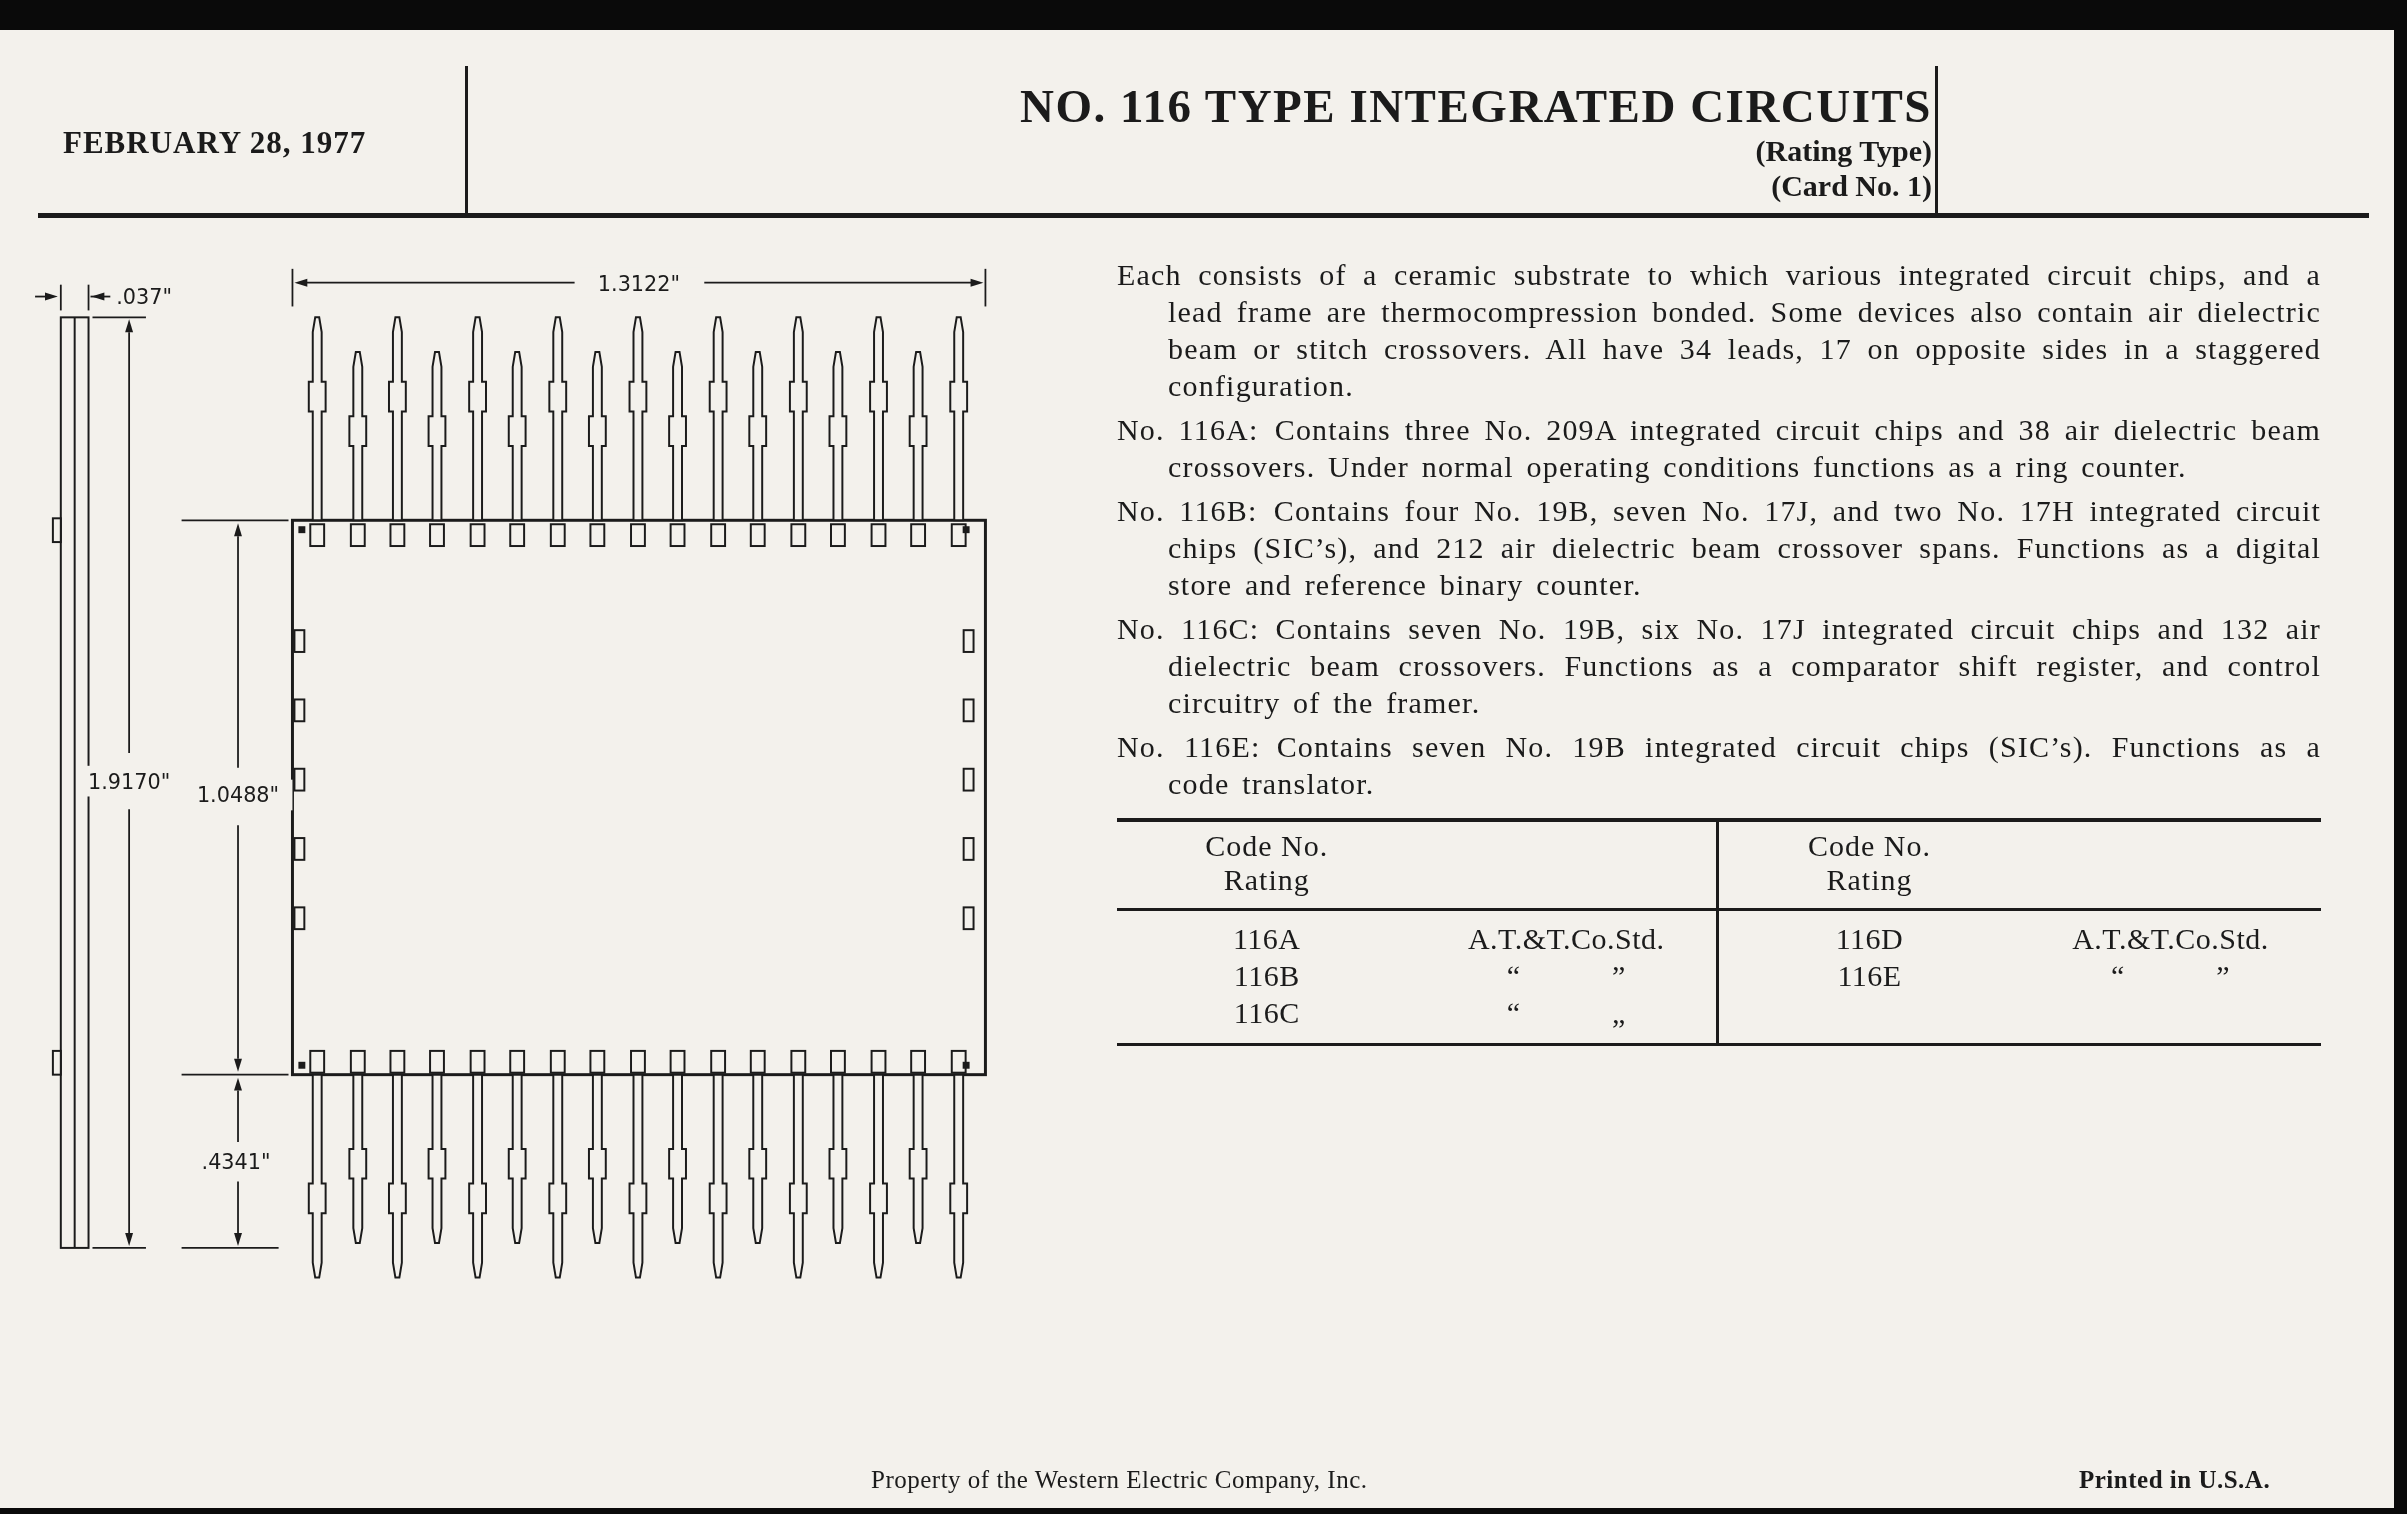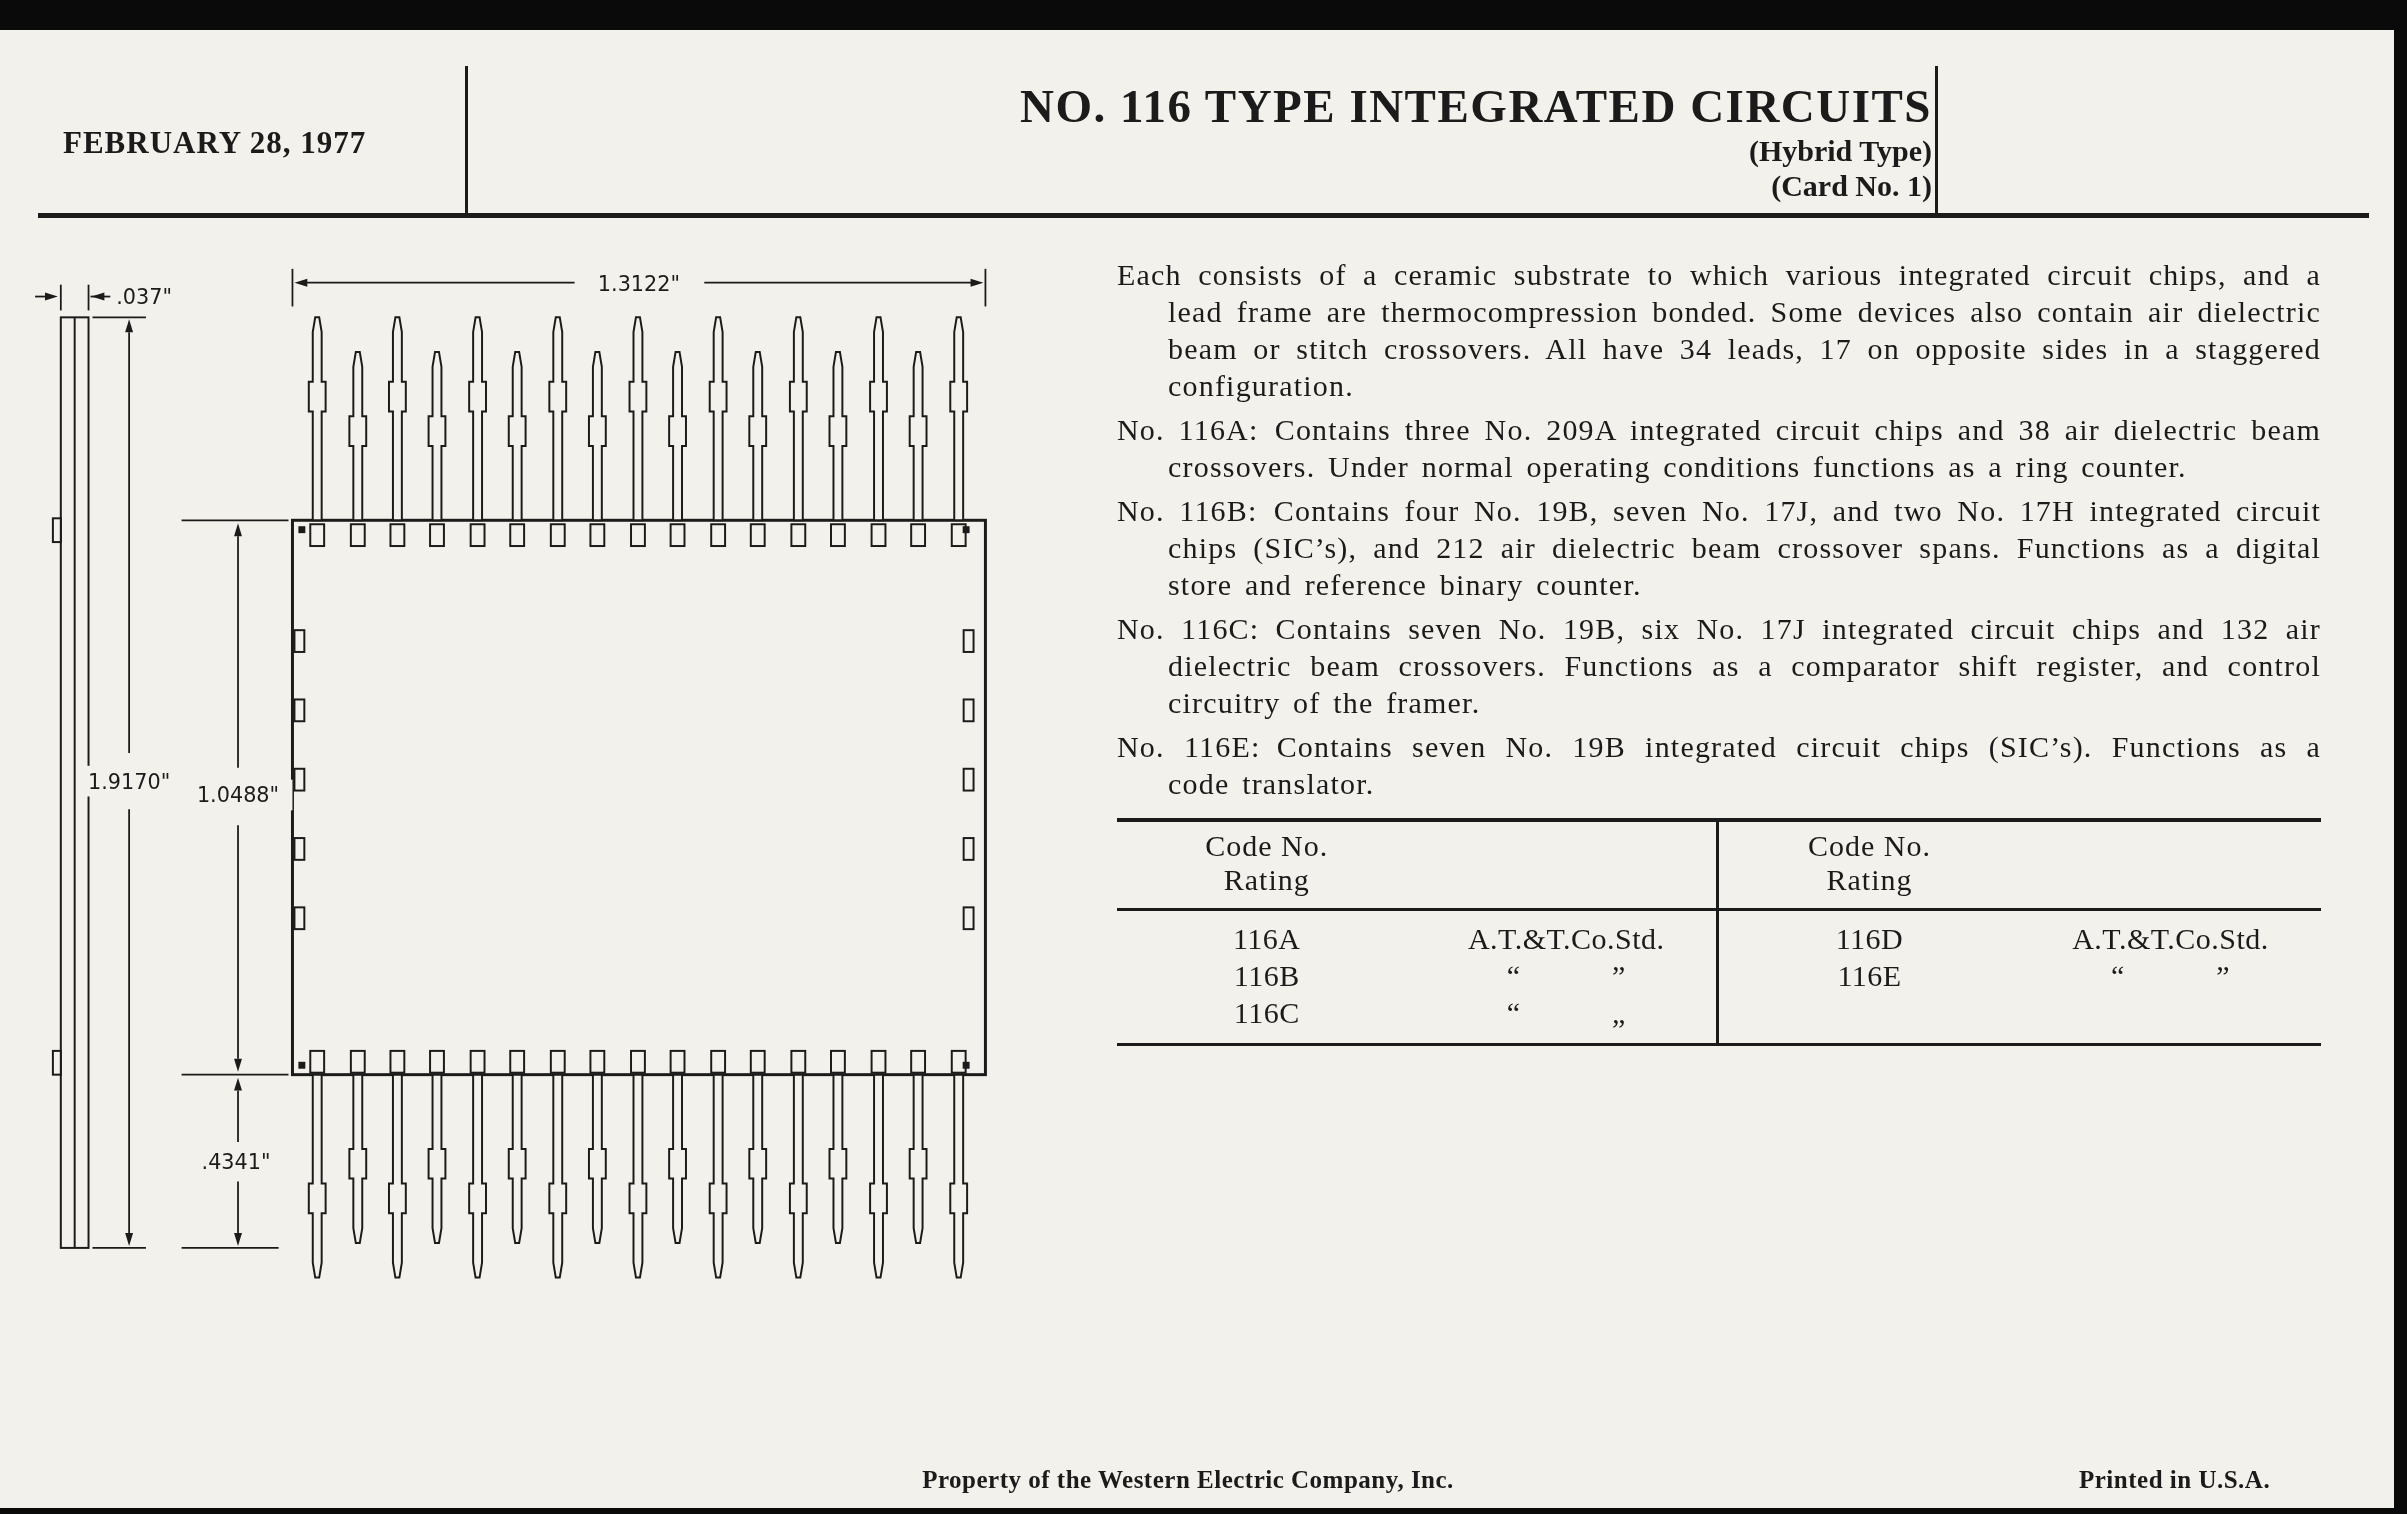--- a/index.html
+++ b/index.html
@@ -60,42 +60,42 @@
   .rt-head span {
     width:50%; text-align:center; font-size:30px; letter-spacing:1px;
   }
   .rt-body { padding:9px 0 12px 0; }
   .rt-row { display:flex;align-items:flex-end; }
   .rt-row span {
     width:50%; text-align:center; font-size:30px; line-height:37px; letter-spacing:0.5px;
   }
   
   .foot-prop {
-    position:absolute; left:871px; top:1436px; width:634px; text-align:center;
-    font-size:25px; font-weight:bold; letter-spacing:0.5px;
+    position:absolute; left:871px; top:1436px; width:634px; 
+    font-size:25px; font-weight:normal; letter-spacing:0.5px;
   }
   .foot-print {
     position:absolute; left:2079px; top:1436px; width:257px;
     font-size:25px; font-weight:bold; letter-spacing:0.5px;
   }
   
   .bar-top    { position:absolute; left:0; top:0; width:2408px; height:30px; background:#0a0a0a; }
   .bar-right  { position:absolute; right:0; top:0; width:14px; height:1515px; background:#0a0a0a; }
   .bar-bottom { position:absolute; left:0; bottom:0; width:2408px; height:7px; background:#0a0a0a; }
 </style>
 </head>
 <body>
 
 <div class="page">
 
   <div class="hdr-date">FEBRUARY 28, 1977</div>
   <div class="vdiv vdiv1"></div>
   <div class="hdr-center">
     <div class="ttl">NO. 116 TYPE INTEGRATED CIRCUITS</div>
-    <div class="sub">(Hybrid Type)</div>
+    <div class="sub">(Rating Type)</div>
     <div class="sub">(Card No. 1)</div>
   </div>
   <div class="vdiv vdiv2"></div>
   <div class="hrule"></div>
 
   <svg class="drawing" width="1000" height="1084" viewBox="0 0 1010 1095">
     <defs>
       <g id="lt-l">
           <path d="M-4.5 0 L-4.5 -110 L-8.5 -110 L-8.5 -140 L-4.5 -140 L-4.5 -190 L-2 -205 L2 -205 L4.5 -190 L4.5 -140 L8.5 -140 L8.5 -110 L4.5 -110 L4.5 0 Z"></path>
         </g>

